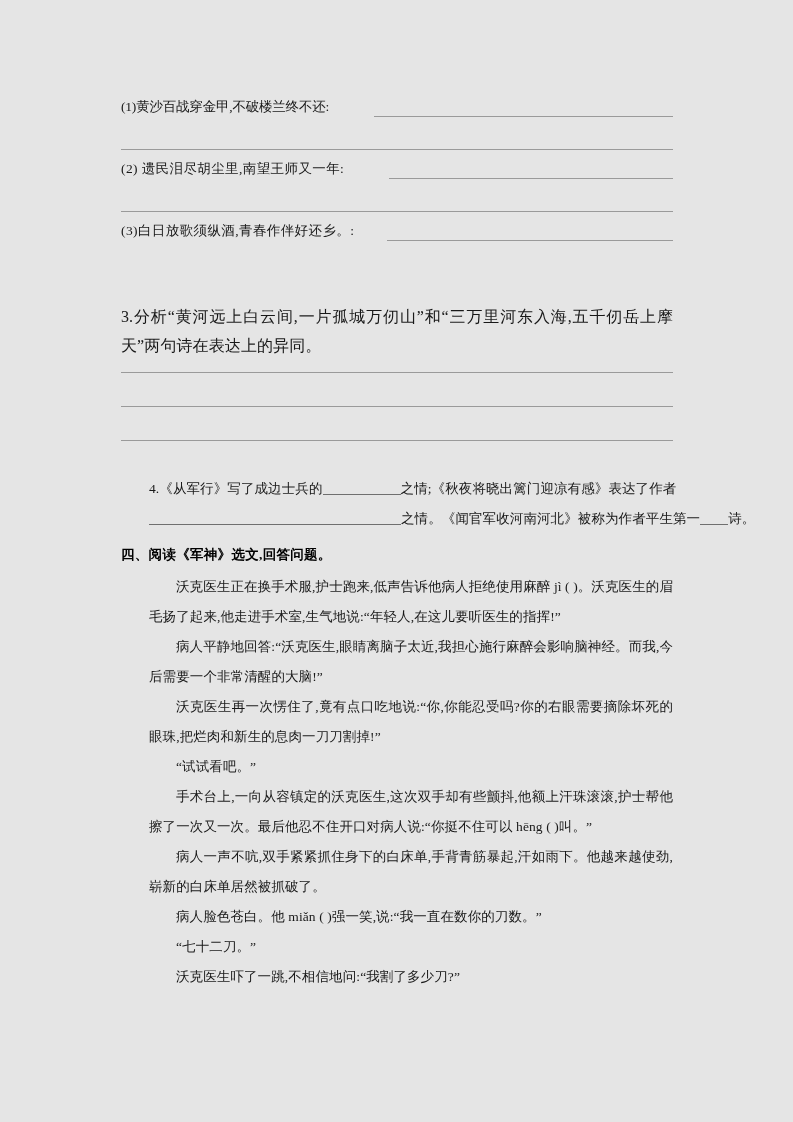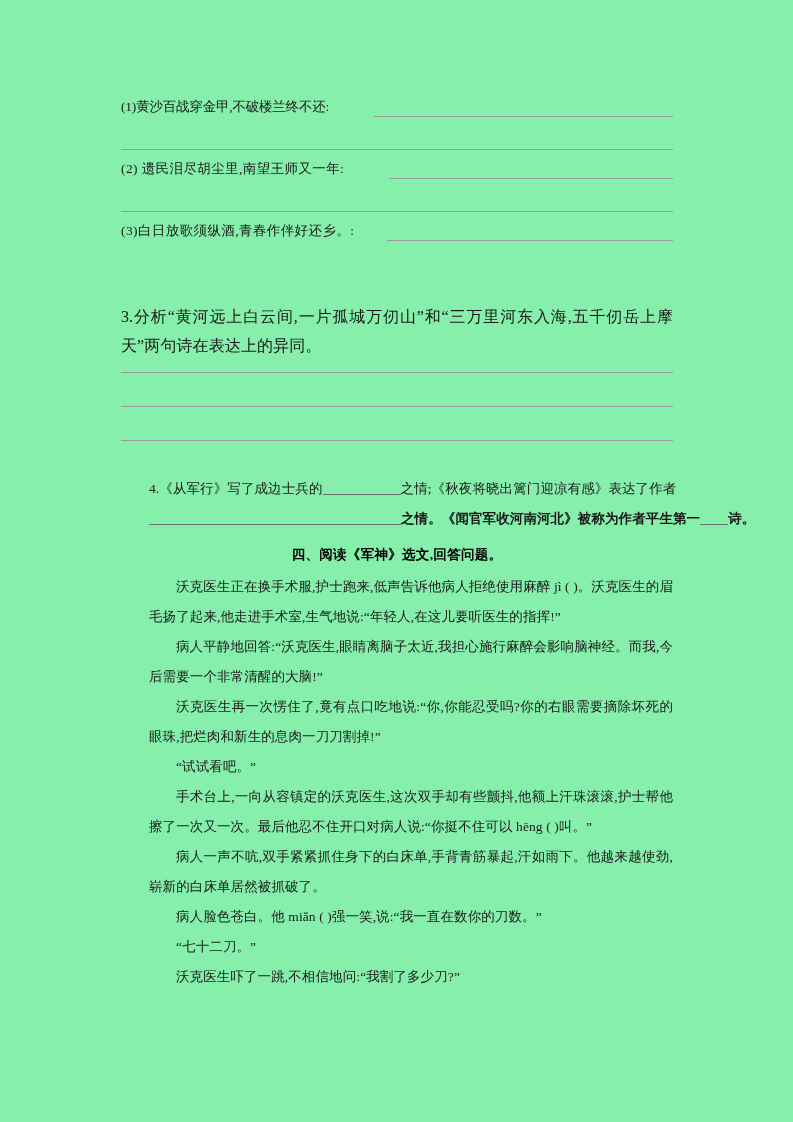--- a/index.html
+++ b/index.html
@@ -13,21 +13,21 @@
     position: relative;
     font-family: "Liberation Serif", "DejaVu Serif", serif;
     color: #1a1a1a;
     overflow: hidden;
   }
   .page {
     position: absolute;
     left: 0; top: 0;
     width: 793px;
     height: 1122px;
-    background: #86efac;
+    background: #e5e5e5;
   }
   .content {
     position: absolute;
     left: 121px;
     top: 96px;
     width: 552px;
   }
 
   
   .fill-row {
@@ -85,40 +85,39 @@
     margin-top: 2px;
   }
   .q4-line {
     font-size: 13.5px;
     line-height: 30px;
     white-space: nowrap;
     color: #181818;
     letter-spacing: 0.1px;
     margin-left: 28px;
   }
-  .q4-line.second { text-align: right; font-weight: bold; }
+  .q4-line.second { text-align: right; }
   .blank-inline {
     display: inline-block;
     border-bottom: 1px solid #6f6f6f;
     height: 15px;
     vertical-align: -2px;
   }
   .b-medium { width: 78px; }
   .b-long   { width: 252px; }
   .b-short  { width: 28px; }
 
   
   .section-heading {
     font-size: 13.5px;
     font-weight: bold;
     line-height: 30px;
     margin-top: 6px;
     color: #000;
     letter-spacing: 0.3px;
-    text-align: center;
   }
 
   
   .passage {
     margin-top: 2px;
   }
   .para {
     font-size: 13.5px;
     line-height: 30px;
     text-indent: 2em;

